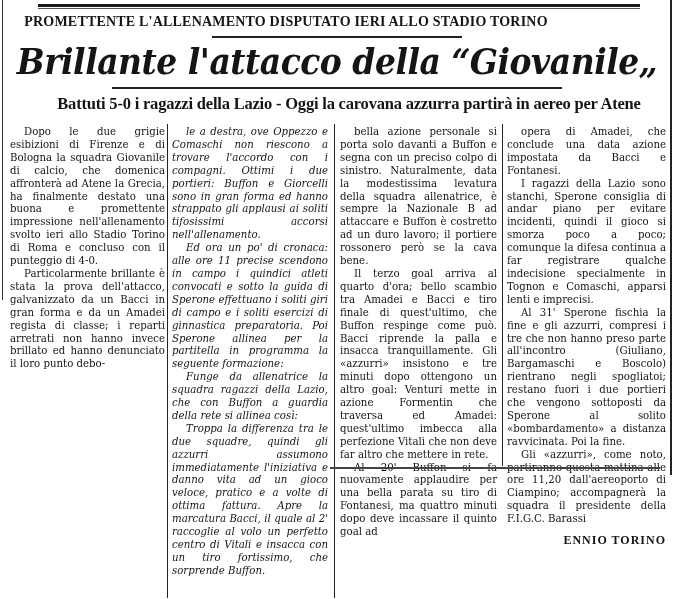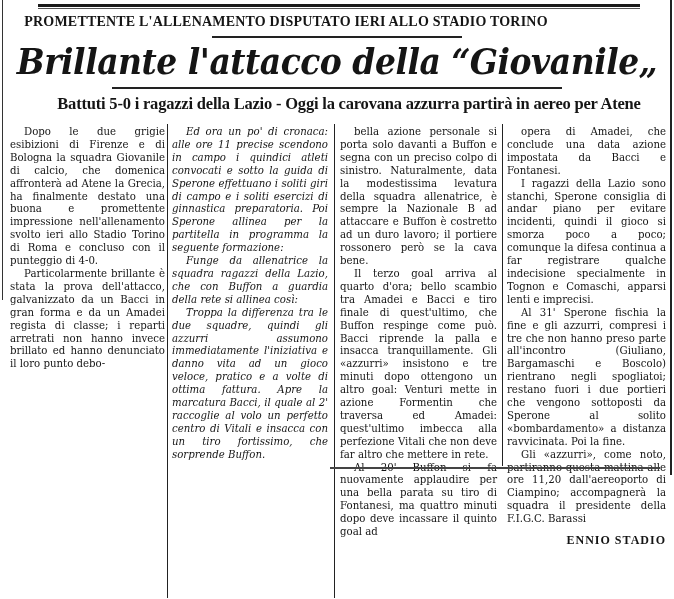--- a/index.html
+++ b/index.html
@@ -45,36 +45,37 @@
 
   <div class="subhead">Battuti 5-0 i ragazzi della Lazio - Oggi la carovana azzurra partirà in aereo per Atene</div>
 
   <div class="col c1 it">
     <p>Dopo le due grigie esibizioni di Firenze e di Bologna la squadra Giovanile di calcio, che domenica affronterà ad Atene la Grecia, ha finalmente destato una buona e promettente impressione nell'allenamento svolto ieri allo Stadio Torino di Roma e concluso con il punteggio di 4-0.</p>
     <p>Particolarmente brillante è stata la prova dell'attacco, galvanizzato da un Bacci in gran forma e da un Amadei regista di classe; i reparti arretrati non hanno invece brillato ed hanno denunciato il loro punto debo-</p>
   </div>
   <div class="vsep" style="left:167px; top:124px; height:474px;"></div>
 
   <div class="col c2">
+    <p class="it">le a destra, ove Oppezzo e Comaschi non riescono a trovare l'accordo con i compagni. Ottimi i due portieri: Buffon e Giorcelli sono in gran forma ed hanno strappato gli applausi ai soliti tifosissimi accorsi nell'allenamento.</p>
     <p class="it">Ed ora un po' di cronaca: alle ore 11 precise scendono in campo i quindici atleti convocati e sotto la guida di Sperone effettuano i soliti giri di campo e i soliti esercizi di ginnastica preparatoria. Poi Sperone allinea per la partitella in programma la seguente formazione:</p>
     <p class="it">Funge da allenatrice la squadra ragazzi della Lazio, che con Buffon a guardia della rete si allinea così:</p>
     <p class="it">Troppa la differenza tra le due squadre, quindi gli azzurri assumono immediatamente l'iniziativa e danno vita ad un gioco veloce, pratico e a volte di ottima fattura. Apre la marcatura Bacci, il quale al 2' raccoglie al volo un perfetto centro di Vitali e insacca con un tiro fortissimo, che sorprende Buffon.</p>
 
   </div>
   <div class="vsep" style="left:334px; top:124px; height:474px;"></div>
 
   <div class="col c3 it">
     <p>bella azione personale si porta solo davanti a Buffon e segna con un preciso colpo di sinistro. Naturalmente, data la modestissima levatura della squadra allenatrice, è sempre la Nazionale B ad attaccare e Buffon è costretto ad un duro lavoro; il portiere rossonero però se la cava bene.</p>
     <p>Il terzo goal arriva al quarto d'ora; bello scambio tra Amadei e Bacci e tiro finale di quest'ultimo, che Buffon respinge come può. Bacci riprende la palla e insacca tranquillamente. Gli «azzurri» insistono e tre minuti dopo ottengono un altro goal: Venturi mette in azione Formentin che traversa ed Amadei: quest'ultimo imbecca alla perfezione Vitali che non deve far altro che mettere in rete.</p>
     <p>Al 20' Buffon si fa nuovamente applaudire per una bella parata su tiro di Fontanesi, ma quattro minuti dopo deve incassare il quinto goal ad</p>
   </div>
   <div class="vsep" style="left:502px; top:124px; height:342px;"></div>
 
   <div class="col c4 it">
     <p>opera di Amadei, che conclude una data azione impostata da Bacci e Fontanesi.</p>
     <p>I ragazzi della Lazio sono stanchi, Sperone consiglia di andar piano per evitare incidenti, quindi il gioco si smorza poco a poco; comunque la difesa continua a far registrare qualche indecisione specialmente in Tognon e Comaschi, apparsi lenti e imprecisi.</p>
     <p>Al 31' Sperone fischia la fine e gli azzurri, compresi i tre che non hanno preso parte all'incontro (Giuliano, Bargamaschi e Boscolo) rientrano negli spogliatoi; restano fuori i due portieri che vengono sottoposti da Sperone al solito «bombardamento» a distanza ravvicinata. Poi la fine.</p>
     <p>Gli «azzurri», come noto, partiranno questa mattina alle ore 11,20 dall'aereoporto di Ciampino; accompagnerà la squadra il presidente della F.I.G.C. Barassi</p>
-    <p class="byline">ENNIO STADIO</p>
+    <p class="byline">ENNIO TORINO</p>
   </div>
 
   <div class="bottom-rule"></div>
 </div>
 
 </body></html>

